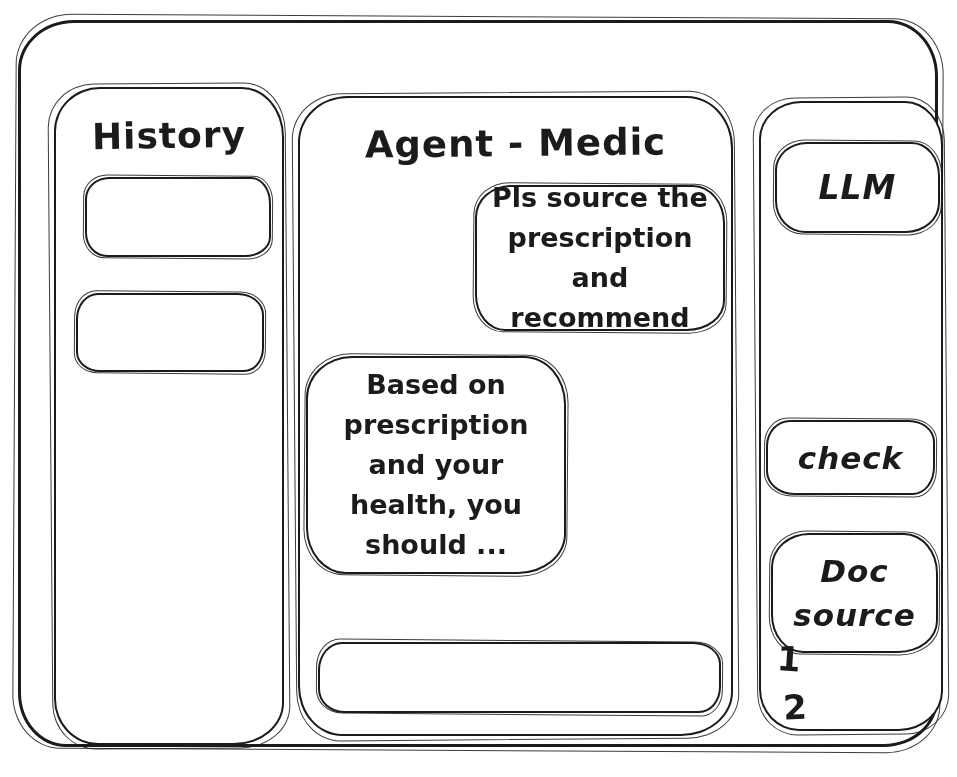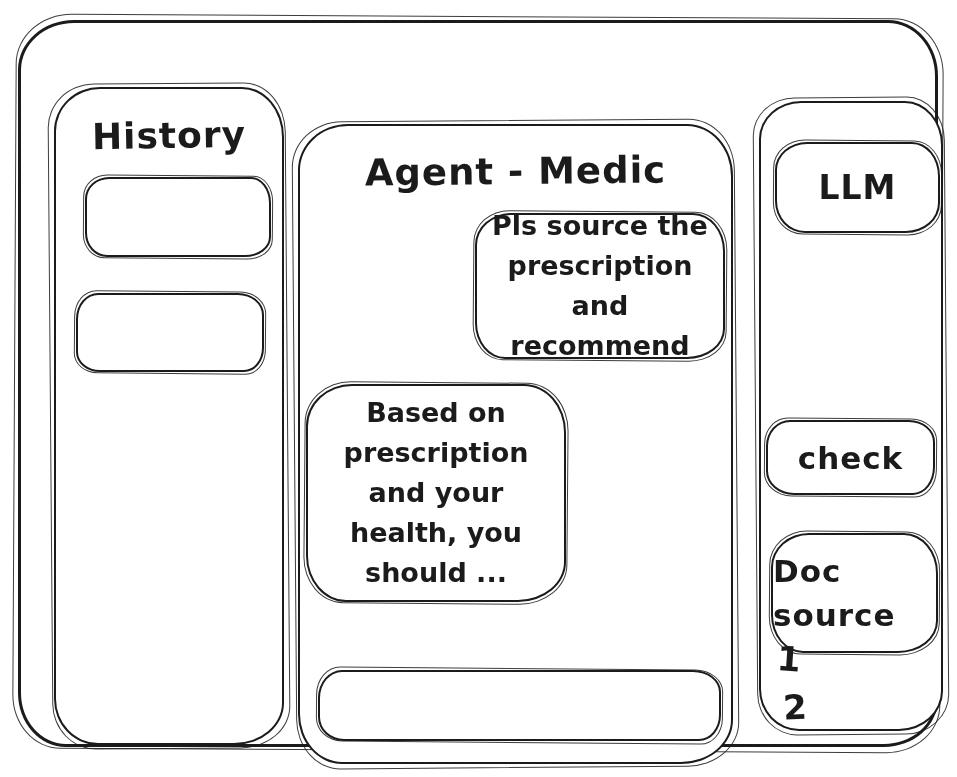--- a/index.html
+++ b/index.html
@@ -37,21 +37,22 @@
   .sk.tight::before{ inset:-4px; transform:rotate(0.5deg); }
   .hand{
     font-weight:bold;
     letter-spacing:1px;
     color:var(--ink);
   }
   button.sk{
     font-family:inherit;
     cursor:pointer;
     display:flex;align-items:center;justify-content:center;
-    text-align:left;
+    text-align:center;
+    font-style:italic;
   }
 
   
   .frame{
     left:18px;top:20px;width:920px;height:727px;
     border-width:3px;
     border-radius:56px 50px 54px 48px / 50px 56px 48px 54px;
   }
   .frame::before{ inset:-7px; transform:rotate(0.3deg); }
 
@@ -72,21 +73,20 @@
   }
   .hist-item-2{
     left:20px;top:204px;width:188px;height:79px;
     border-radius:22px 26px 20px 24px / 26px 22px 24px 20px;
   }
 
   
   .chat-panel{
     left:277px;top:73px;width:435px;height:640px;
     border-radius:50px 46px 52px 44px / 46px 52px 44px 50px;
-    margin-top:28px;
   }
   .chat-title{
     position:absolute;left:0;right:0;top:24px;
     text-align:center;
     font-size:37px;
     transform:rotate(-0.6deg);
   }
   .bubble{
     display:flex;align-items:center;justify-content:center;
     text-align:center;

